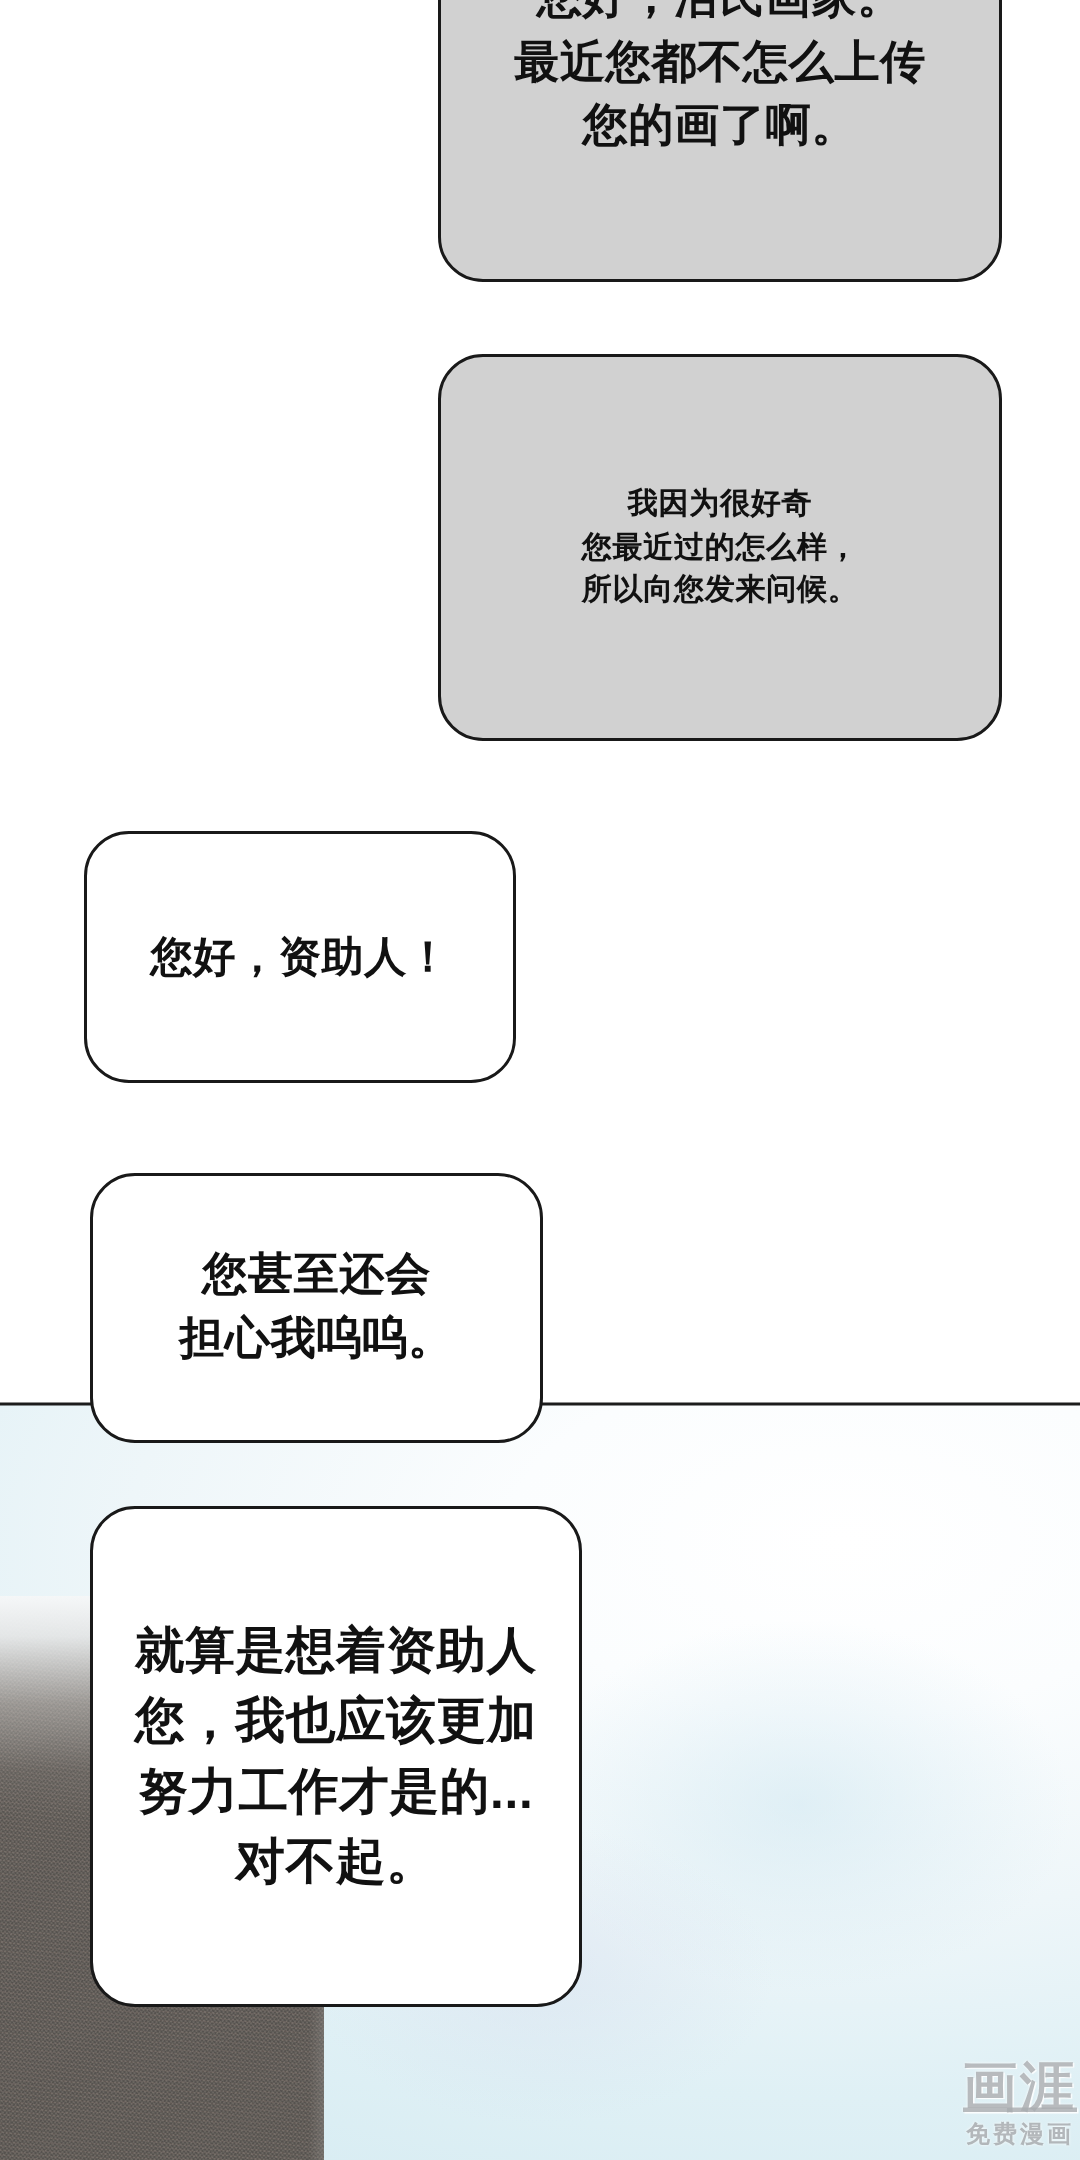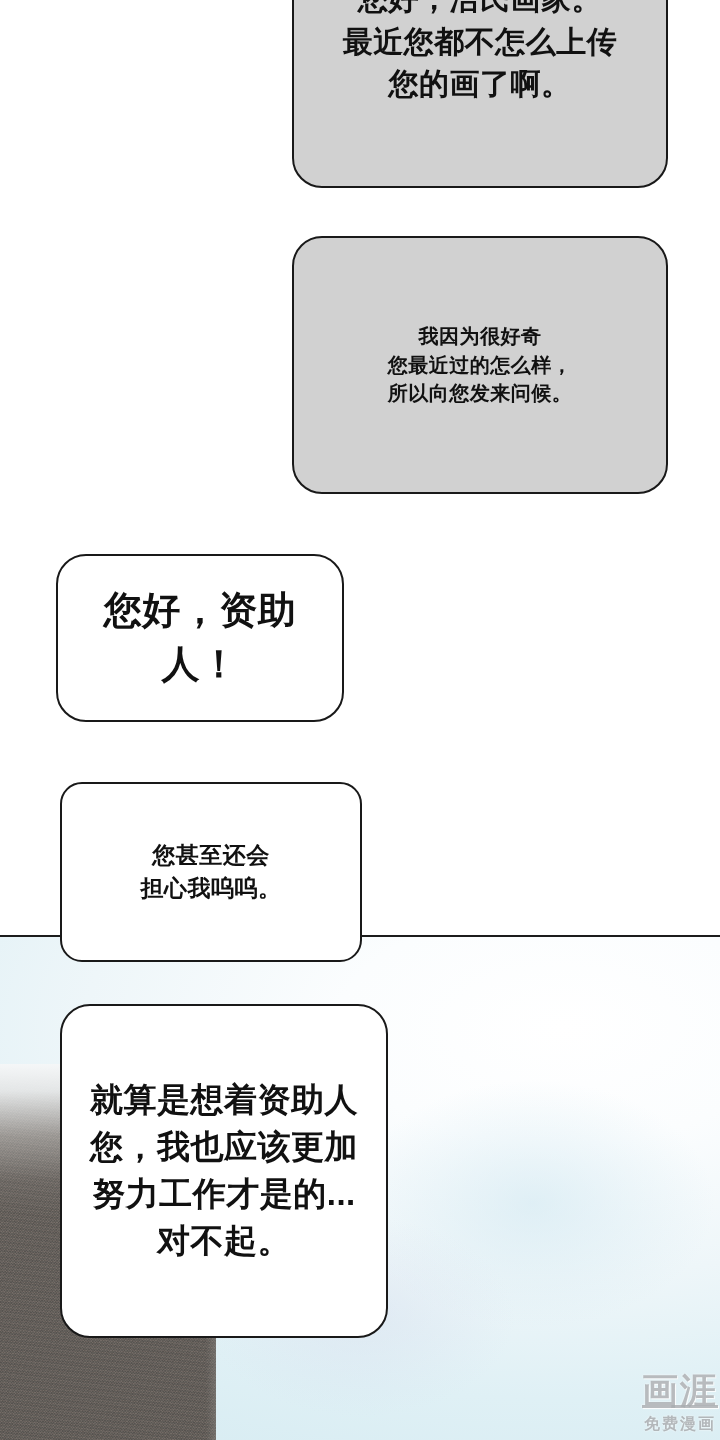--- a/index.html
+++ b/index.html
@@ -108,22 +108,22 @@
     letter-spacing: 0.5px;
     white-space: pre-line;
     padding: 6px 14px;
   }
   .bubble.gray  { background: #d1d1d1; }
   .bubble.white { background: #ffffff; }
 
   
   #bubble-1 { left: 292px; top: -120px;  width: 376px; height: 308px; font-size: 30px; align-items: flex-end; padding-bottom: 80px; border-radius: 30px; }
   #bubble-2 { left: 292px; top: 214px;  width: 376px; height: 258px; font-size: 20px; margin-top: 22px; }
-  #bubble-3 { left: 56px;  top: 554px;  width: 288px; height: 168px; font-size: 38px; }
-  #bubble-4 { left: 60px;  top: 782px;  width: 302px; height: 180px; font-size: 23px; border-radius: 22px; }
+  #bubble-3 { left: 56px;  top: 554px;  width: 288px; height: 168px; font-size: 28px; }
+  #bubble-4 { left: 60px;  top: 782px;  width: 302px; height: 180px; font-size: 30px; }
   #bubble-5 { left: 60px;  top: 1004px; width: 328px; height: 334px; font-size: 33px; }
 
   #bubble-5 .bubble-text { text-align: center; }
 
   .bubble-text { display: block; width: 100%; }
 
   
   .watermark {
     position: absolute;
     right: 14px;

